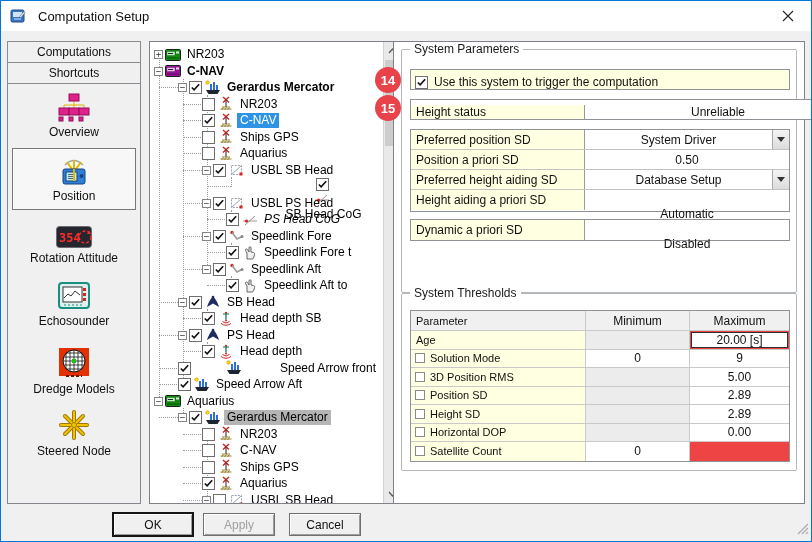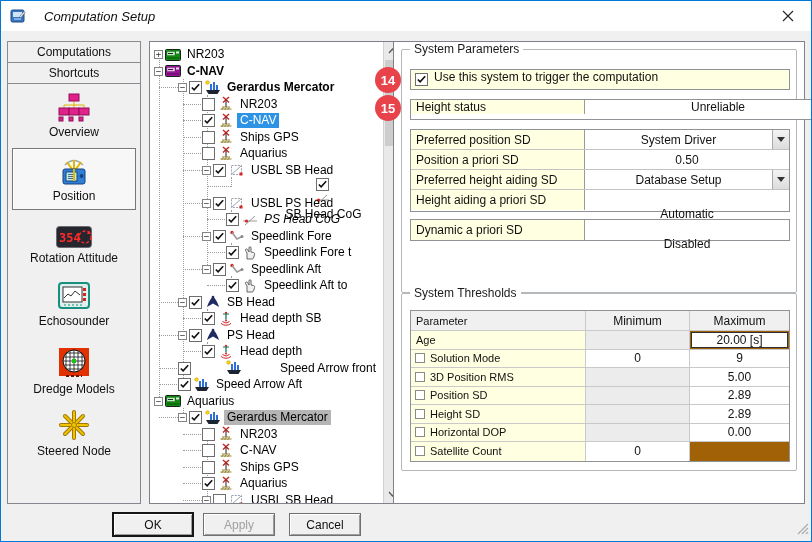--- a/index.html
+++ b/index.html
@@ -7,21 +7,21 @@
     --annot-red:#e8434b; --win-border:#0078d7;
   }
   *{box-sizing:border-box;}
   body{margin:0;background:#9a9a9a;font-family:"Liberation Sans",sans-serif;}
   .window{position:relative;width:812px;height:542px;border:1px solid var(--win-border);
     background:#f0f0f0;overflow:hidden;}
   
   .titlebar{position:absolute;left:0;top:0;width:100%;height:30px;background:#fff;
     display:flex;align-items:center;}
   .title-icon{margin-left:9px;width:16px;height:16px;display:flex;}
-  .title-text{margin-left:18px;font-size:13px;color:#101010;font-style:italic;}
+  .title-text{margin-left:12px;font-size:13px;color:#101010;}
   .close-btn{position:absolute;right:6px;top:4px;width:34px;height:22px;display:flex;
     align-items:center;justify-content:center;color:#222;}
   
   .sidebar{position:absolute;left:6px;top:40px;width:134px;height:463px;
     border:1px solid #84878e;background:#f0f0f0;}
   .sb-btn{position:absolute;left:-1px;width:134px;height:22px;border:1px solid #888b90;
     background:#f0f0f0;font-size:12px;color:#111;display:flex;align-items:center;justify-content:center;}
   .sb-item{position:absolute;left:4px;width:124px;display:flex;flex-direction:column;
     align-items:center;justify-content:center;}
   .sb-item.selected{border:1px solid #787878;background:#f7f7f7;box-shadow:inset 1px 1px 0 #fff;}
@@ -46,21 +46,21 @@
   .stub{position:absolute;height:0;border-top:1px dotted #9b9b9b;z-index:1;}
   .scrollbar{position:absolute;right:0;top:0;width:17px;height:100%;background:#e9e9e9;
     border-left:1px solid #d2d2d2;}
   .sb-arrow{position:absolute;left:0;width:16px;height:16px;display:flex;align-items:center;justify-content:center;}
   .sb-thumb{position:absolute;left:1px;width:14px;background:#cdcdcd;}
   
   .right-panel{position:absolute;left:392px;top:40px;width:412px;height:463px;background:#fff;
     border:1px solid #7f8288;}
   .groupbox{position:absolute;border:1px solid #b4b8bb;border-radius:2px;}
   .legend{position:absolute;top:-8px;left:8px;background:#fff;padding:0 4px;font-size:12px;color:#1a1a1a;}
-  .param-row{position:absolute;display:flex;border:1px solid #8f9296;background:#fff;align-items:flex-start;}
+  .param-row{position:absolute;display:flex;border:1px solid #8f9296;background:#fff;align-items:flex-end;}
   .cell-label{background:var(--row-yellow);font-size:12px;color:#111;display:flex;align-items:center;
     padding-left:5px;border-right:1px solid #9a9a9a;flex:none;width:174px;}
   .cell-value{flex:1;display:flex;align-items:center;justify-content:center;font-size:12px;color:#111;background:#fff;}
   .cell-value.gray{background:#8b5cf6;margin-top:24px;}
   .dd-btn{width:17px;flex:none;background:linear-gradient(#f4f4f4,#dcdcdc);border-left:1px solid #a8a8a8;
     display:flex;align-items:center;justify-content:center;}
   .dd-arrow{width:0;height:0;border-left:4px solid transparent;border-right:4px solid transparent;
     border-top:5px solid #333;}
   .trig-label{font-size:12px;color:#111;margin-left:6px;display:flex;align-items:center;}
   .sd-box{position:absolute;border:1px solid #8f9296;background:#fff;}
@@ -70,21 +70,21 @@
   .thr-table{position:absolute;border:1px solid #8f9296;background:#fff;}
   .thr-row{display:flex;height:18.5px;border-bottom:1px solid #c9c9c9;align-items:stretch;}
   .thr-row:last-child{border-bottom:none;}
   .thr-row.header{height:20px;background:#f0f0f0;}
   .c-param{width:174px;display:flex;align-items:center;padding-left:3px;font-size:11px;color:#111;
     background:var(--row-yellow);}
   .header .c-param{background:#f0f0f0;padding-left:5px;}
   .c-min{width:104px;border-left:1px solid #c9c9c9;display:flex;align-items:center;justify-content:center;
     font-size:12px;color:#111;background:#ececec;}
   .c-max{flex:1;border-left:1px solid #c9c9c9;display:flex;align-items:center;justify-content:center;
-    font-size:12px;color:#111;background:#a16207;}
+    font-size:12px;color:#111;background:#ef4444;}
   .header .c-min,.header .c-max{background:#f0f0f0;}
   .c-filled{background:#fff;}
   .tick{width:10px;height:10px;border:1px solid #8a8a8a;background:#fff;flex:none;margin:0 5px 0 1px;}
   .editcell{flex:1;margin:1px;background:#fff;border:1px solid #2f2f2f;display:flex;
     align-items:center;justify-content:center;font-size:12px;color:#111;}
   
   .btn{position:absolute;top:512px;height:23px;background:#f0f0f0;border:1px solid #707070;
     box-shadow:inset 1px 1px 0 #fff,inset -1px -1px 0 #9c9c9c;font-size:12px;color:#111;
     display:flex;align-items:center;justify-content:center;}
   .btn.focused{border:1px solid #151515;box-shadow:0 0 0 1px #151515,inset 1px 1px 0 #fff,inset -1px -1px 0 #9c9c9c;}

